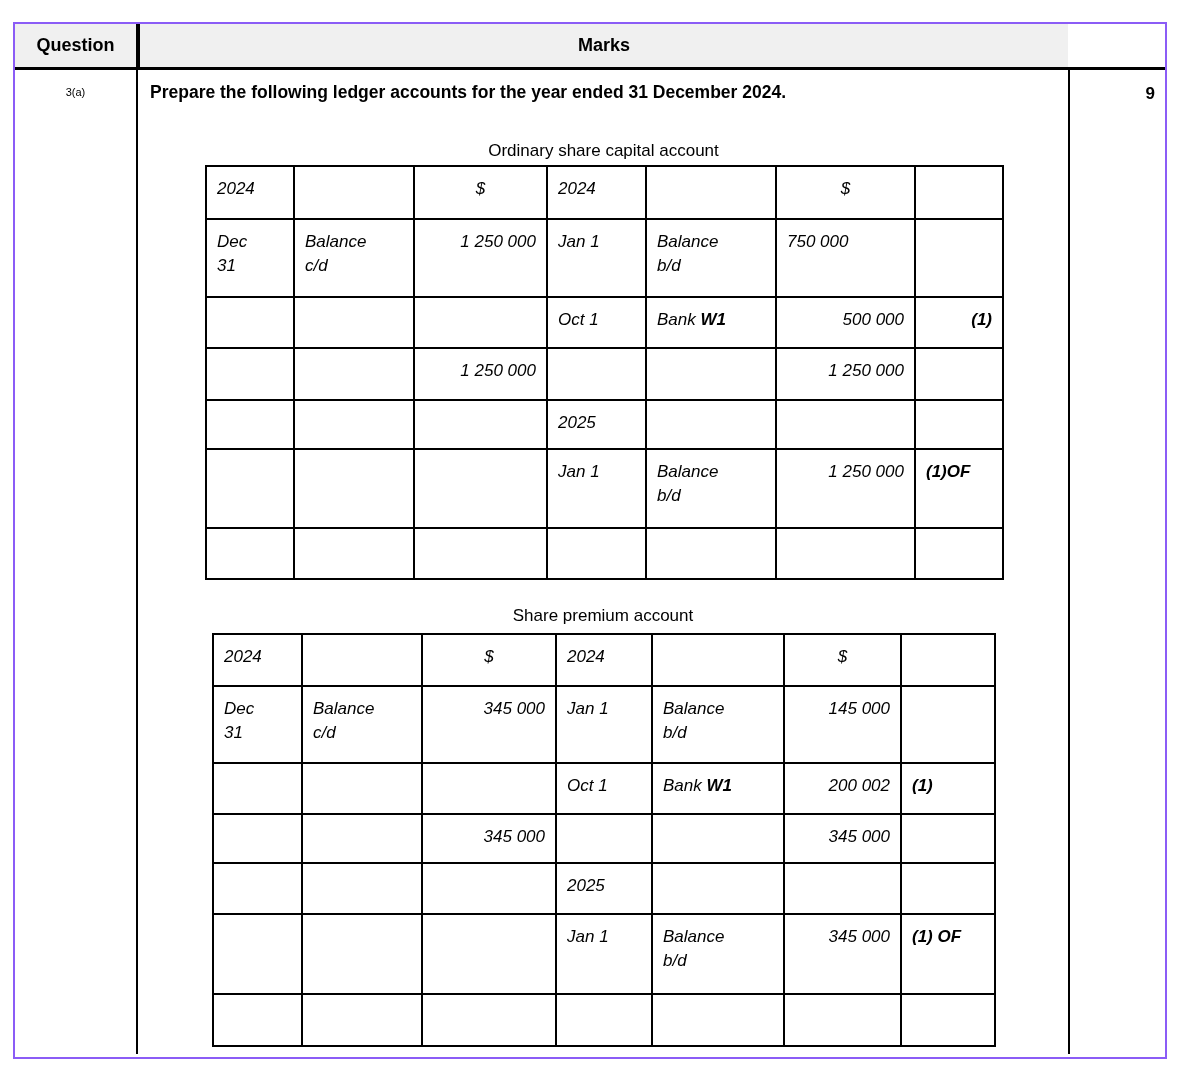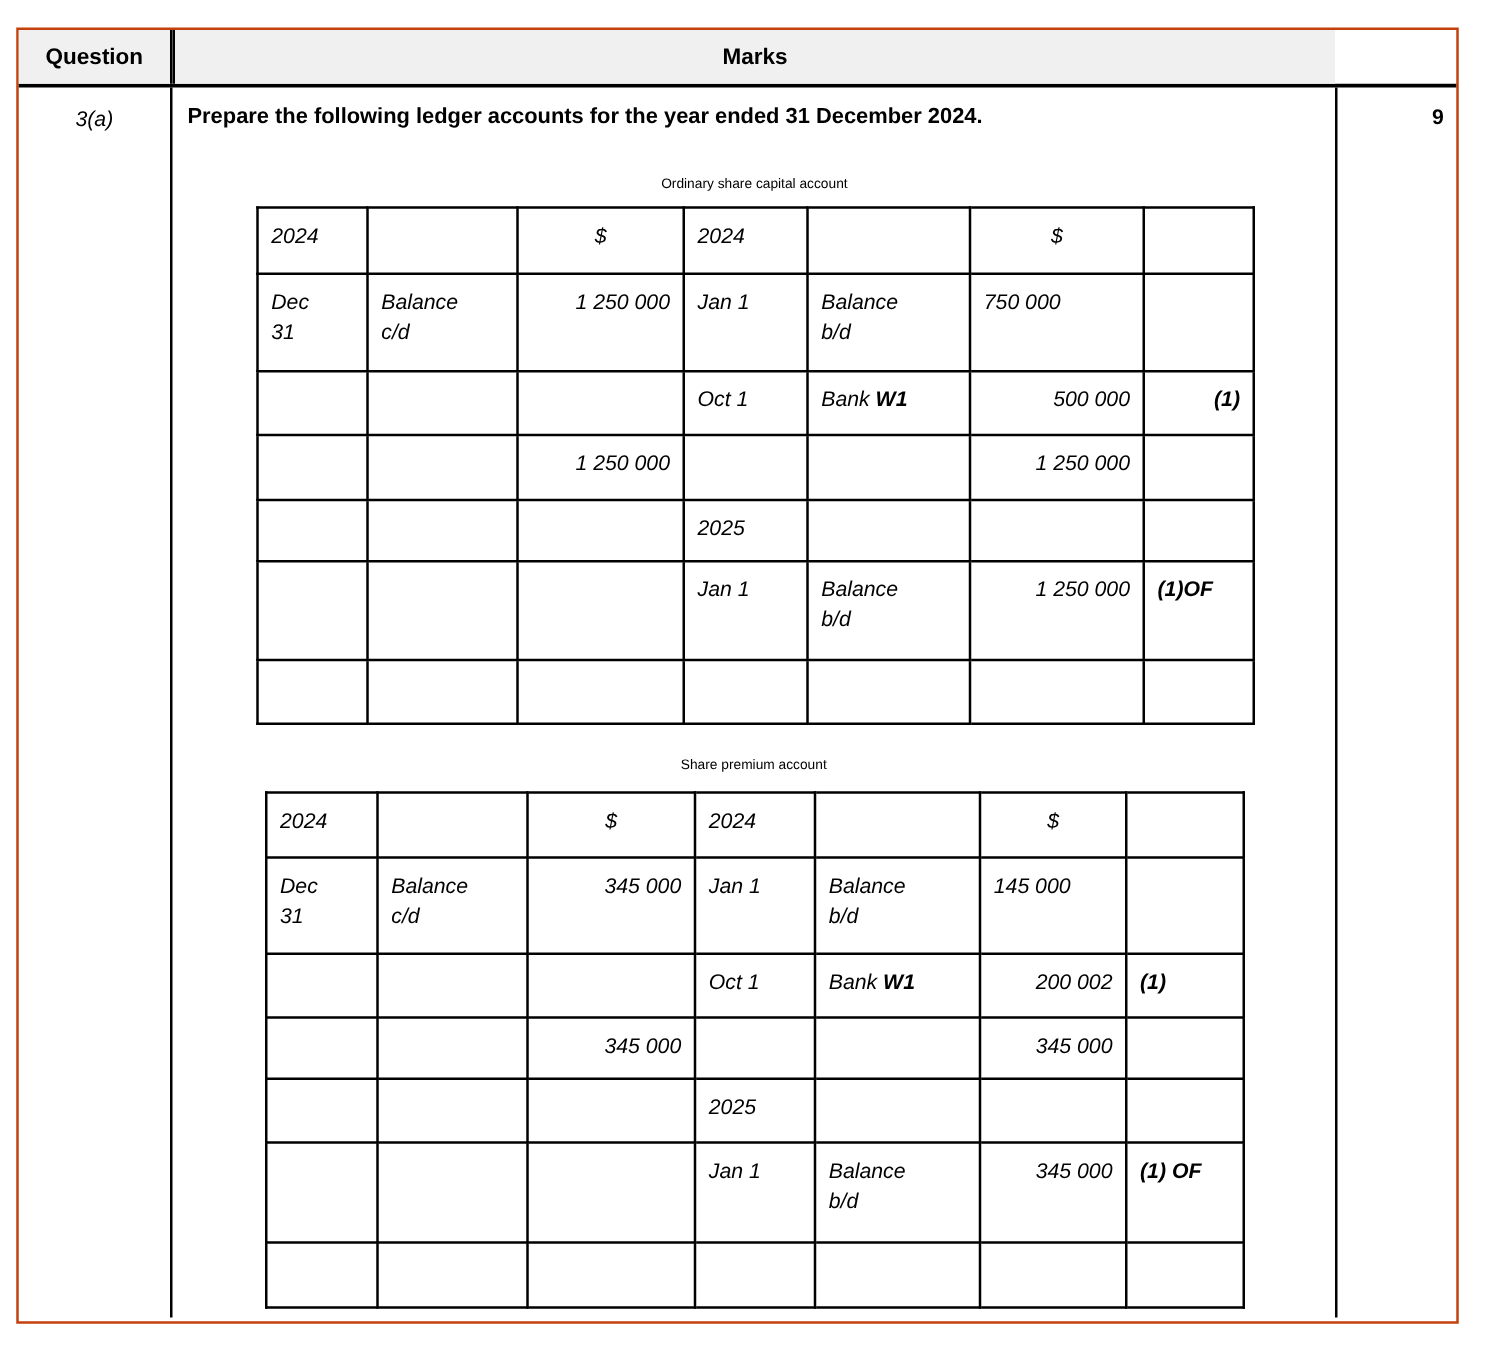--- a/index.html
+++ b/index.html
@@ -7,21 +7,21 @@
     margin: 0; padding: 0;
     width: 1189px; height: 1077px;
     background: #ffffff;
     font-family: "Liberation Sans", sans-serif;
     color: #000;
   }
   .sheet {
     position: absolute;
     left: 13px; top: 22px;
     width: 1154px; height: 1037px;
-    border: 2px solid #c2410c;
+    border: 2px solid #8b5cf6;
   }
   .hdr-row {
     display: grid;
     grid-template-columns: 123px 1fr 97px;
     height: 46px;
     border-bottom: 3px solid #000;
   }
   .hdr-cell {
     background: #f0f0f0;
     display: flex; align-items: center; justify-content: center;
@@ -31,43 +31,42 @@
   .hdr-cell.m { border-left: 2px solid #000; }
   .body-row {
     display: grid;
     grid-template-columns: 123px 1fr 97px;
     height: calc(100% - 49px);
   }
   .q-cell {
     border-right: 2px solid #000;
     text-align: center;
     padding-top: 16px;
-    font-size: 17px;
-    font-style: italic;
+    font-size: 11px;
   }
   .m-cell {
     border-left: 2px solid #000;
     text-align: right;
     padding: 14px 10px 0 0;
     font-weight: bold;
     font-size: 17px;
   }
   .a-cell { position: relative; overflow: hidden; }
   .instruction {
     position: absolute;
     left: 12px; top: 12px;
     margin: 0;
     font-weight: bold;
     font-size: 17.5px;
     text-align: right;
   }
   .caption {
     position: absolute;
     text-align: center;
-    font-size: 11px;
+    font-size: 17px;
   }
   .caption.c1 { left: 67px; top: 71px; width: 797px; }
   .caption.c2 { left: 74px; top: 536px; width: 782px; }
   table.ledger {
     position: absolute;
     border-collapse: collapse;
     table-layout: fixed;
     font-style: italic;
   }
   table.t1 { left: 67px; top: 95px; width: 797px; }
@@ -224,21 +223,21 @@
             </tr>
             <tr>
               <td>Dec
 31</td>
               <td>Balance
 c/d</td>
               <td style="text-align: right;">345 000</td>
               <td>Jan 1</td>
               <td>Balance
 b/d</td>
-              <td style="text-align: left;">145 000</td>
+              <td style="text-align: right;">145 000</td>
               <td></td>
             </tr>
             <tr>
               <td></td>
               <td></td>
               <td></td>
               <td>Oct 1</td>
               <td><span>Bank </span><span style="font-weight: bold;">W1</span></td>
               <td style="text-align: right;">200 002</td>
               <td style="font-weight: bold;">(1)</td>

